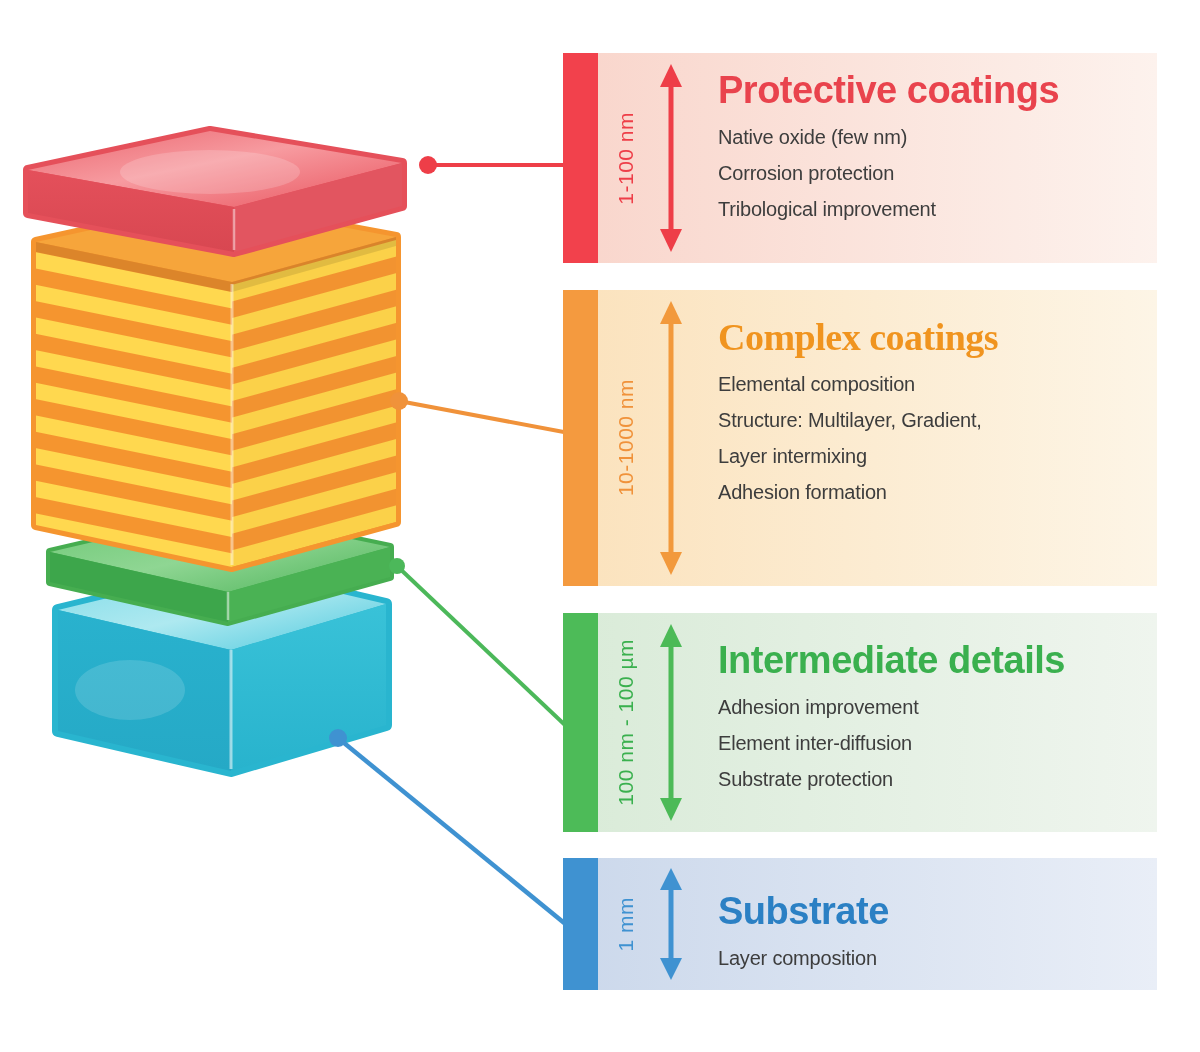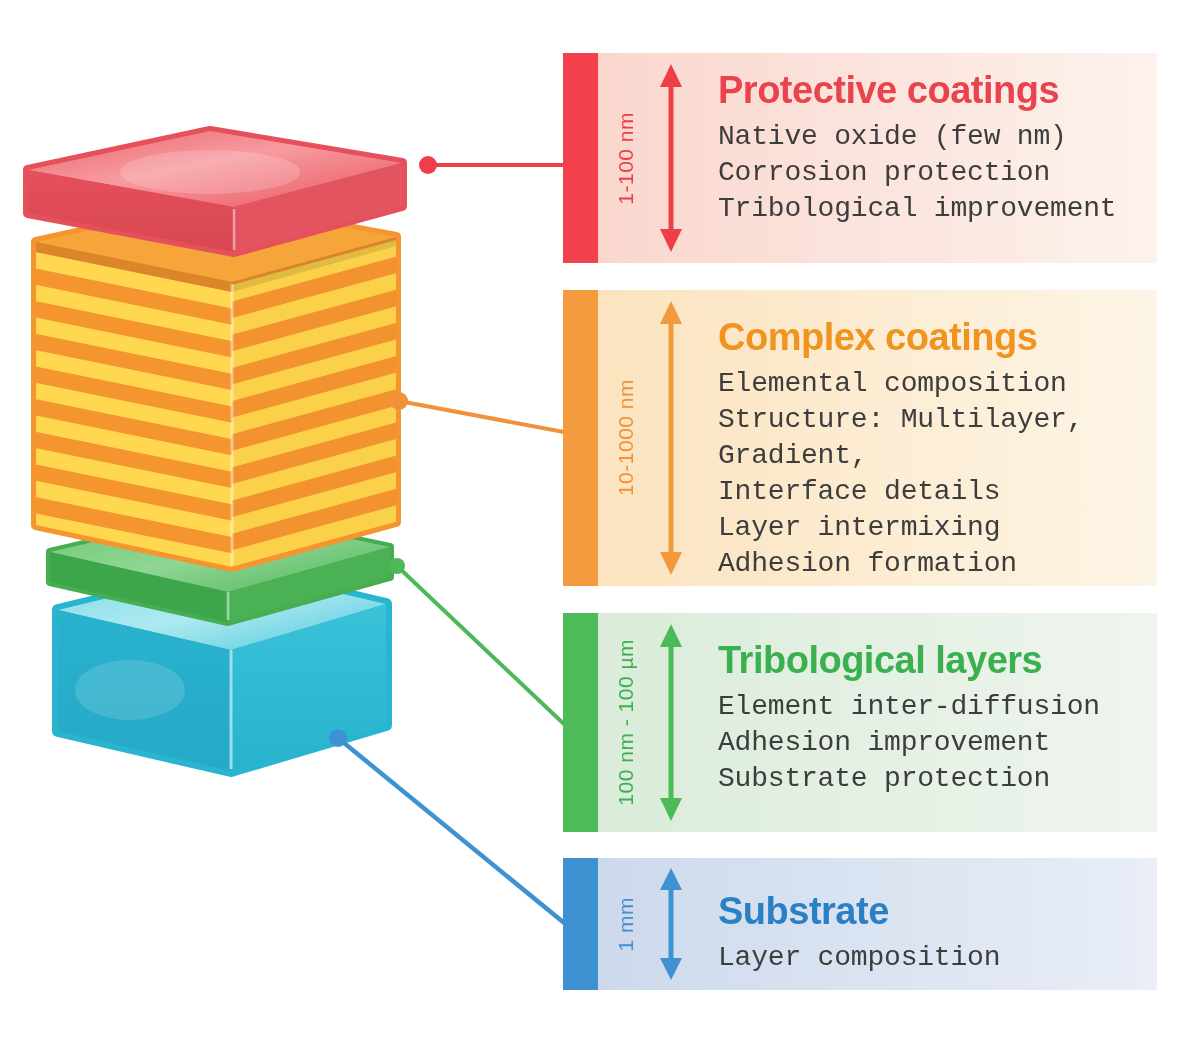--- a/index.html
+++ b/index.html
@@ -16,29 +16,29 @@
   }
   .bar { width:35px; flex:0 0 35px; }
   .rangecol { width:56px; flex:0 0 56px; display:flex; align-items:center; justify-content:center; }
   .range {
     writing-mode:vertical-rl; transform:rotate(180deg);
     font-size:21px; letter-spacing:0.5px; white-space:nowrap;
   }
   .arrowcol { width:34px; flex:0 0 34px; display:flex; align-items:center; justify-content:center; }
   .textcol { flex:1 1 auto; display:flex; flex-direction:column; padding-left:30px; }
   .title { font-size:38px; font-weight:bold; line-height:1.12; margin-bottom:7px; letter-spacing:-0.5px; }
-  .line { font-size:28px; line-height:36px; color:#3d3d3d; letter-spacing:-0.2px;font-family:Liberation Mono, monospace; }
+  .line { font-size:20px; line-height:36px; color:#3d3d3d; letter-spacing:-0.2px; }
 
   .p1 { top:53px;  height:210px; background:linear-gradient(90deg,#f9d5cb 0%,#fdf2ed 100%); }
   .p2 { top:290px; height:296px; background:linear-gradient(90deg,#fbe2bc 0%,#fdf5e6 100%); }
   .p3 { top:613px; height:219px; background:linear-gradient(90deg,#d9ebd8 0%,#eff5ee 100%); }
   .p4 { top:858px; height:132px; background:linear-gradient(90deg,#cbd8eb 0%,#e9eef7 100%); }
 
   .p1 .bar { background:#f2414c; }  .p1 .range { color:#ee3e48; }  .p1 .title { color:#e9434d; }  .p1 .textcol { padding-top:16px; }
-  .p2 .bar { background:#f49a3f; }  .p2 .range { color:#f0923a; }  .p2 .title { color:#f0941f; }  .p2 .textcol { padding-top:26px; }
+  .p2 .bar { background:#f49a3f; }  .p2 .range { color:#f0923a; }  .p2 .title { color:#f0941f;font-family:Liberation Serif, serif; }  .p2 .textcol { padding-top:26px; }
   .p3 .bar { background:#4dbb58; }  .p3 .range { color:#3ab04e; }  .p3 .title { color:#3ab04e; }  .p3 .textcol { padding-top:26px; }
   .p4 .bar { background:#3f92d1; }  .p4 .range { color:#3f92d1; }  .p4 .title { color:#2b80c4; }  .p4 .textcol { padding-top:32px; }
 </style>
 </head>
 <body>
 
 <div class="canvas">
 
   <svg class="stack-svg" width="1200" height="1052" viewBox="0 0 1200 1052">
     <defs>
@@ -161,42 +161,41 @@
       <svg width="30" height="280" viewBox="0 0 30 280">
         <line x1="15" y1="20" x2="15" y2="260" stroke="#f2993c" stroke-width="5"></line>
         <polygon points="15,3 4,26 26,26" fill="#f2993c"></polygon>
         <polygon points="15,277 4,254 26,254" fill="#f2993c"></polygon>
       </svg>
     </div>
     <div class="textcol">
       <div class="title">Complex coatings</div>
       <div class="line">Elemental composition</div>
       <div class="line">Structure: Multilayer, Gradient,</div>
-      <div class="line">Interface details</div>
       <div class="line">Layer intermixing</div>
       <div class="line">Adhesion formation</div>
     </div>
   </div>
 
   <div class="panel p3">
     <div class="bar"></div>
     <div class="rangecol">
       <span class="range">100 nm - 100 µm</span>
     </div>
     <div class="arrowcol">
       <svg width="30" height="203" viewBox="0 0 30 203">
         <line x1="15" y1="20" x2="15" y2="183" stroke="#4cba57" stroke-width="5"></line>
         <polygon points="15,3 4,26 26,26" fill="#4cba57"></polygon>
         <polygon points="15,200 4,177 26,177" fill="#4cba57"></polygon>
       </svg>
     </div>
     <div class="textcol">
-      <div class="title">Tribological layers</div>
+      <div class="title">Intermediate details</div>
+      <div class="line">Adhesion improvement</div>
       <div class="line">Element inter-diffusion</div>
-      <div class="line">Adhesion improvement</div>
       <div class="line">Substrate protection</div>
     </div>
   </div>
 
   <div class="panel p4">
     <div class="bar"></div>
     <div class="rangecol">
       <span class="range">1 mm</span>
     </div>
     <div class="arrowcol">

